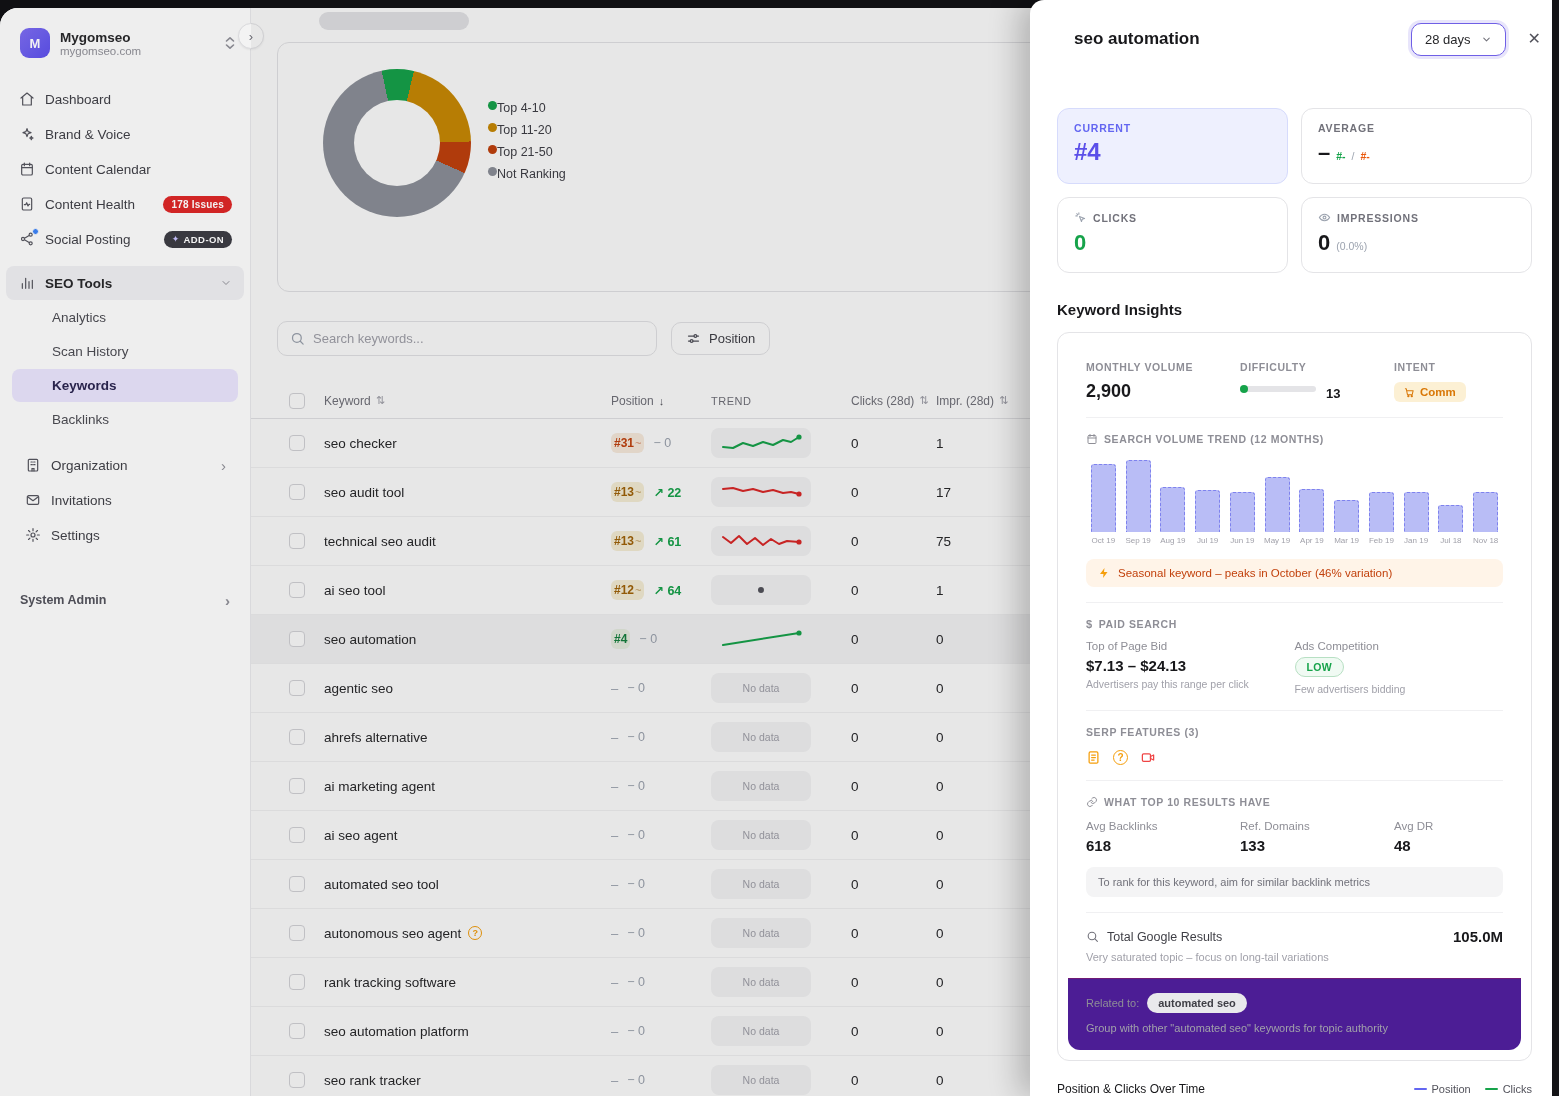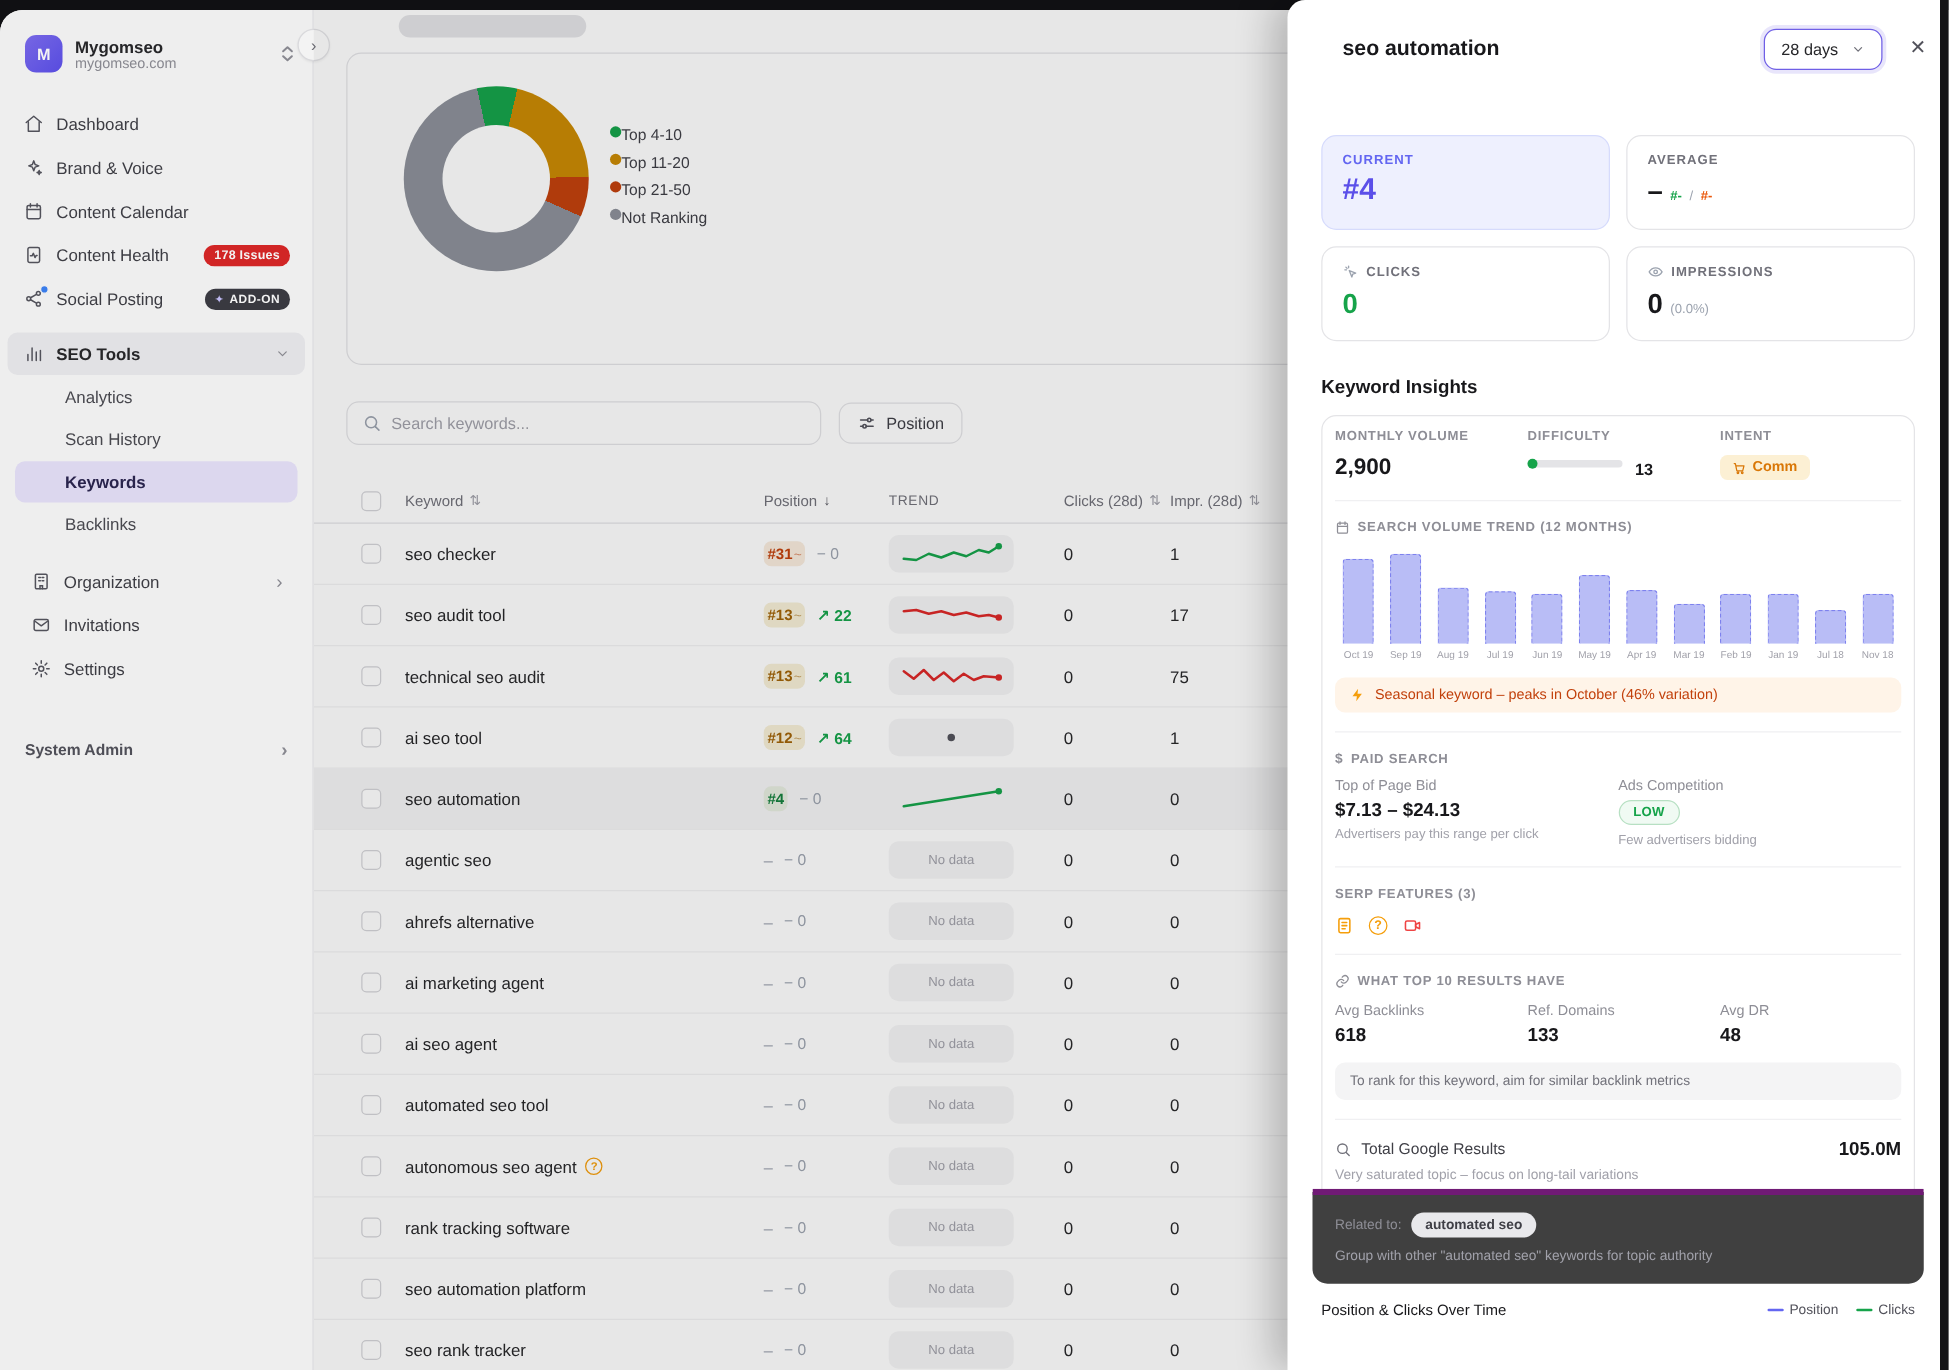--- a/index.html
+++ b/index.html
@@ -93,21 +93,21 @@
   .stat-label.purple{color:#6366f1}
   .stat-value{font-size:22px;font-weight:700;color:#18181b;margin-top:6px}
   .stat-value.big-purple{font-size:24px;font-weight:800;color:#5b4fe9;margin-top:4px}
   .stat-value.green{color:#16a34a}
   .stat-vrow{display:flex;align-items:baseline;gap:6px;margin-top:6px}
   .mini{font-size:10.5px;font-weight:600}
   .mini.green{color:#16a34a}.mini.orange{color:#ea580c}.mini.gray{color:#9ca3af;font-weight:400}
   .sicon{color:#9ca3af}
 
   .ki-heading{font-size:15px;font-weight:700;margin:28px 0 14px}
-  .insights-card{border:1px solid #e4e4e7;border-radius:12px;padding:10px}
+  .insights-card{border:1px solid #e4e4e7;border-radius:12px;padding:28px}
   .hr{border-top:1px solid #f0f0f2;margin:15px 0}
   .mrow{display:grid;grid-template-columns:154px 154px 1fr}
   .mlabel{font-size:10.5px;letter-spacing:.6px;color:#8e8e96;font-weight:600;display:flex;align-items:center;gap:6px}
   .mvalue{font-size:18px;font-weight:700;margin-top:8px}
   .diff-wrap{display:flex;align-items:flex-start;gap:10px;margin-top:13px}
   .diff-bar{width:76px;height:6px;border-radius:3px;background:#e4e4e7;position:relative}
   .diff-dot{position:absolute;left:0;top:-1px;width:8px;height:8px;border-radius:50%;background:#16a34a}
   .diff-val{font-size:13px;font-weight:700}
   .intent-badge{display:inline-flex;align-items:center;gap:5px;background:#fcf0d4;color:#d97706;font-size:11.5px;font-weight:700;border-radius:6px;padding:4px 10px;margin-top:9px}
 
@@ -124,21 +124,21 @@
   .tiny{font-size:10.5px;color:#a1a1aa}
   .low-pill{display:inline-flex;align-items:center;border:1px solid #b7e0c3;background:#f0faf3;color:#16a34a;font-size:10.5px;font-weight:700;border-radius:999px;padding:3px 11px;margin:5px 0 6px;letter-spacing:.3px}
   .serp-icons{display:flex;gap:12px;margin-top:12px;align-items:center}
   .top10-row{display:grid;grid-template-columns:154px 154px 1fr;margin-top:12px}
   .t10-val{font-size:15px;font-weight:700;margin-top:5px}
   .note-box{background:#f4f4f5;border-radius:8px;padding:9px 12px;font-size:11px;color:#71717a;margin-top:13px}
   .gres-row{display:flex;align-items:center;gap:8px}
   .gres-label{font-size:12.5px;color:#3f3f46;font-weight:500}
   .gres-val{margin-left:auto;font-size:15px;font-weight:700}
   .gres-sub{font-size:11px;color:#a1a1aa;margin-top:6px}
-  .card-footer{background:#404040;border-top:5px solid #701a75;margin:5px -18px -18px;padding:14px 18px 16px;border-radius:0 0 12px 12px}
+  .card-footer{background:#4c1d95;border-top:1px solid #701a75;margin:15px -18px -18px;padding:14px 18px 16px;border-radius:0 0 12px 12px}
   .rel-row{display:flex;align-items:center;gap:8px}
   .rel-label{font-size:11px;color:#8e8e96}
   .rel-chip{background:#e9e9ec;border-radius:999px;padding:4px 11px;font-size:11px;font-weight:700;color:#3f3f46;cursor:pointer}
   .rel-sub{font-size:11px;color:#a1a1aa;margin-top:9px}
 
   .pc-row{display:flex;align-items:center;margin-top:21px}
   .pc-title{font-size:12px;font-weight:400}
   .pc-legend{margin-left:auto;display:flex;gap:14px;align-items:center}
   .pc-leg-item{display:flex;align-items:center;gap:5px;font-size:11px;color:#52525b}
   .pc-dash{width:13px;height:2px;border-radius:1px}

